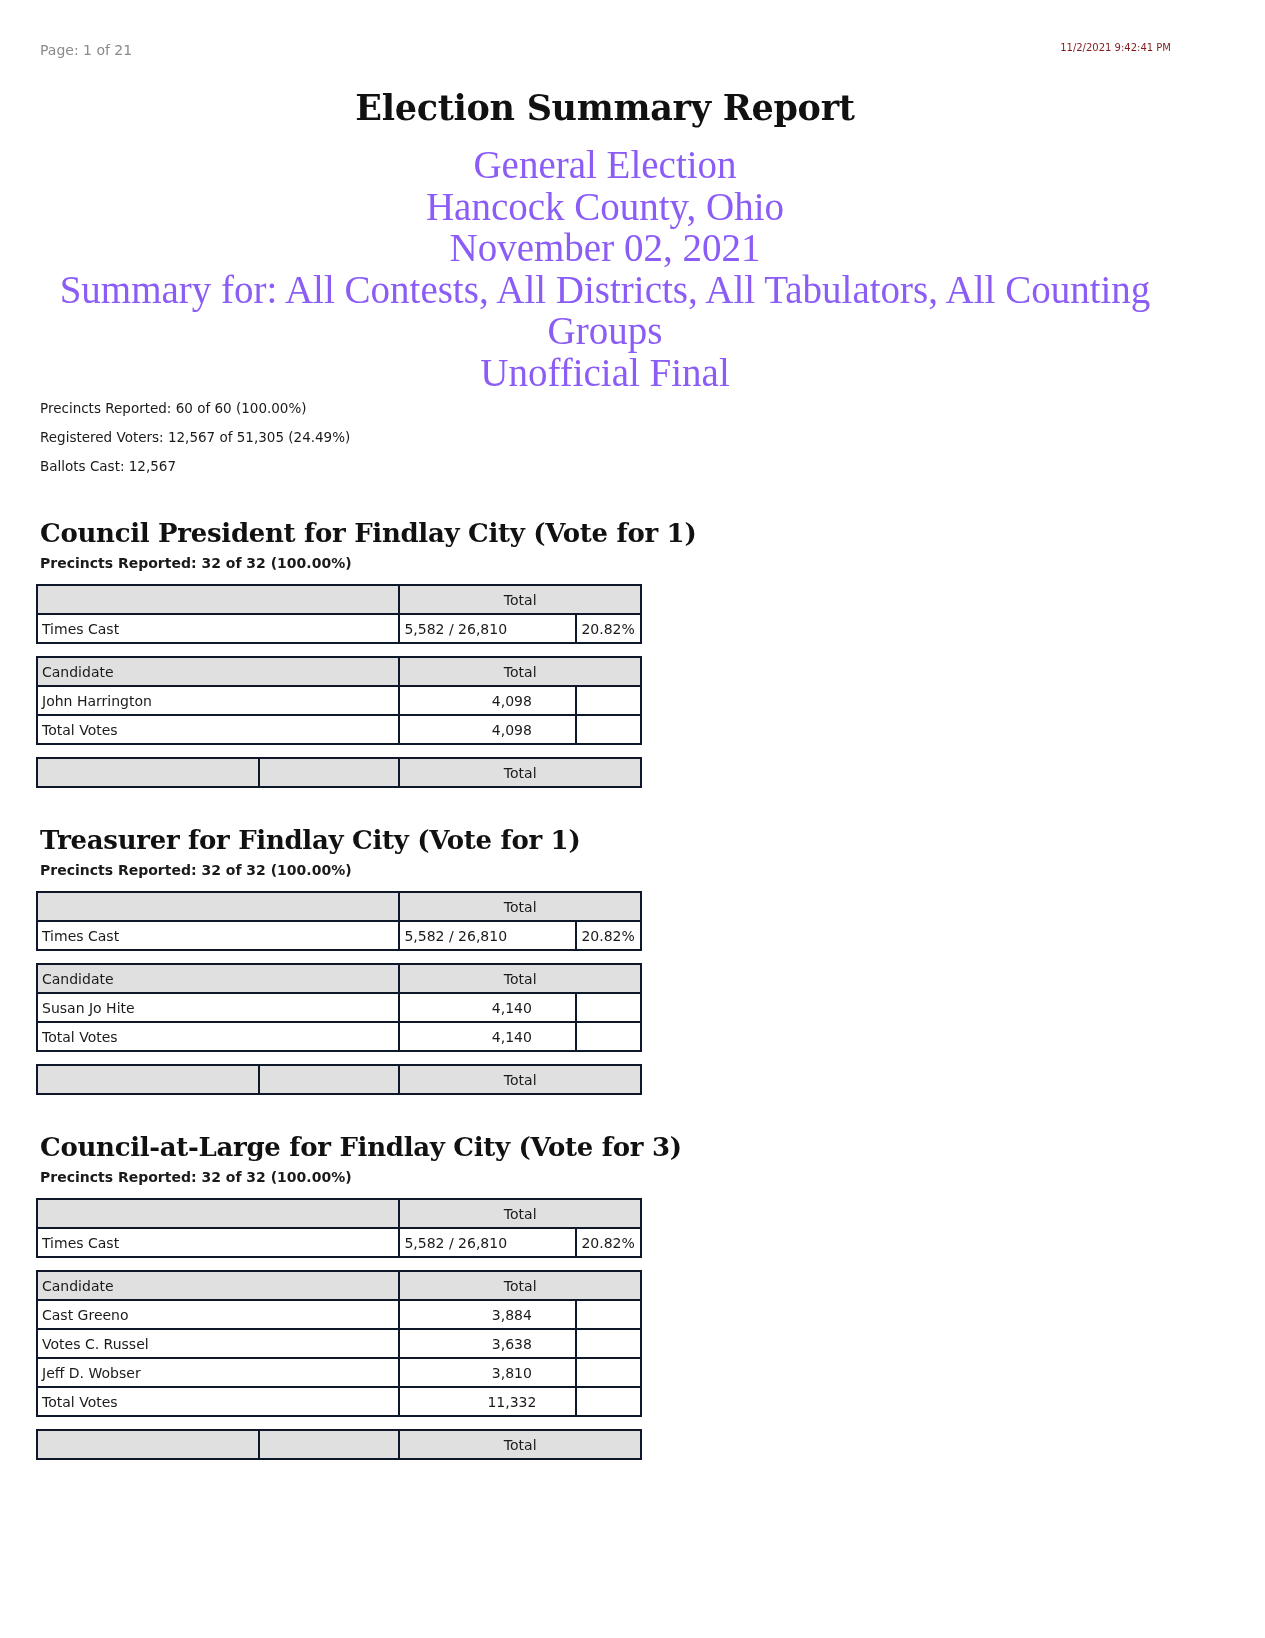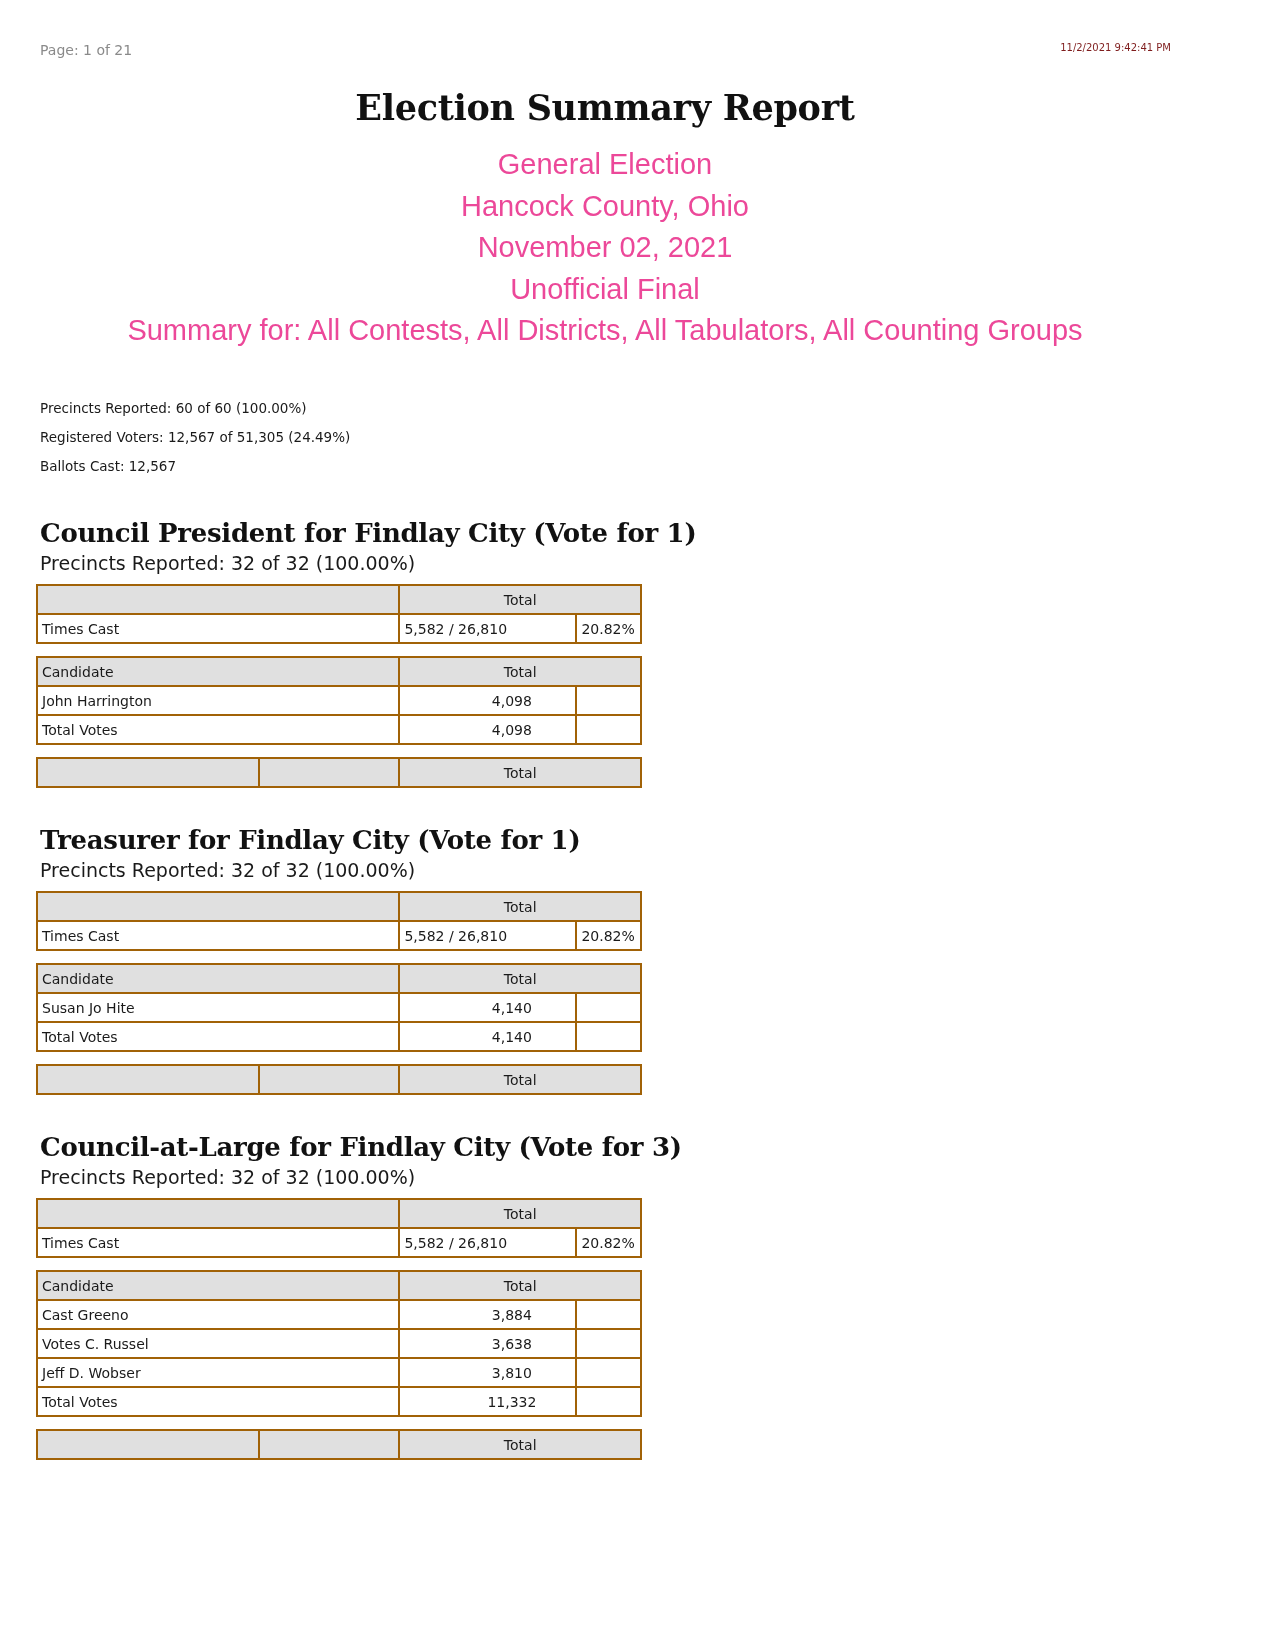--- a/index.html
+++ b/index.html
@@ -2,27 +2,27 @@
 <html><head>
 <meta charset="utf-8">
 <style>
   html, body { margin:0; padding:0; background:#ffffff; }
   body { width:1265px; height:1638px; position:relative; overflow:hidden; color:#1a1a1a; }
   .sans { font-family:"DejaVu Sans", "Liberation Sans", sans-serif; }
   .page-num { position:absolute; left:40px; top:42px; font-size:14px; color:#8a8a8a; }
   .timestamp { position:absolute; right:94px; top:42px; font-size:10px; color:#7f1d1d; }
   .header { position:absolute; left:0; top:72px; width:1210px; text-align:center; }
   .title { font-family:"DejaVu Serif","Liberation Serif",serif; font-weight:bold; font-size:35px; line-height:48px; margin:12px; color:#111; letter-spacing:-0.3px; }
-  .subline { font-family:Liberation Sans, sans-serif; font-size:29px; line-height:41.5px; color:#ec4899; }
+  .subline { font-family:Liberation Serif, serif; font-size:39px; line-height:41.5px; color:#8b5cf6; }
   .stats { position:absolute; left:40px; top:394px; font-size:13.5px; line-height:29px; color:#1a1a1a; }
   .contest { position:absolute; left:36px; width:684px; }
   .contest-title { font-family:"DejaVu Serif","Liberation Serif",serif; font-weight:bold; font-size:26px; line-height:34px; margin:0 0 0 4px; color:#111; letter-spacing:-0.3px; white-space:nowrap; }
-  .contest-prec { font-size:19px; line-height:20px; margin:3px 0 11px 4px; color:#1a1a1a; }
+  .contest-prec { font-size:14px; line-height:20px; margin:3px 0 11px 4px; color:#1a1a1a;font-weight:bold; }
   table { border-collapse:collapse; width:606px; table-layout:fixed; font-family:"DejaVu Sans","Liberation Sans",sans-serif; font-size:14px; color:#1a1a1a; }
-  td { height:27px; padding:0 4px; border:2px solid #a16207; white-space:nowrap; }
+  td { height:27px; padding:0 4px; border:2px solid #0f172a; white-space:nowrap; }
   .hdr td { background:#e0e0e0; }
   .c1 { width:348px; }
   .c2 { width:170px; }
   .c3 { width:62px; }
   .center { text-align:center; }
   .right { text-align:left; padding-right:8px; }
   .num-cell { text-align:center; padding-left:52px; }
   .gap { height:12px; }
   .footer td { background:#e0e0e0; }
 </style>
@@ -30,22 +30,22 @@
 <body>
 
 <div class="page-num sans">Page: 1 of 21</div>
 <div class="timestamp sans">11/2/2021 9:42:41 PM</div>
 
 <div class="header">
   <h1 class="title">Election Summary Report</h1>
   <div class="subline">General Election</div>
   <div class="subline">Hancock County, Ohio</div>
   <div class="subline">November 02, 2021</div>
+  <div class="subline">Summary for: All Contests, All Districts, All Tabulators, All Counting Groups</div>
   <div class="subline">Unofficial Final</div>
-  <div class="subline">Summary for: All Contests, All Districts, All Tabulators, All Counting Groups</div>
 </div>
 
 <div class="stats sans">
   <div>Precincts Reported: 60 of 60 (100.00%)</div>
   <div>Registered Voters: 12,567 of 51,305 (24.49%)</div>
   <div>Ballots Cast: 12,567</div>
 </div>
 
 <div class="contest sans" style="top:516px;">
   <h2 class="contest-title">Council President for Findlay City (Vote for  1)</h2>

